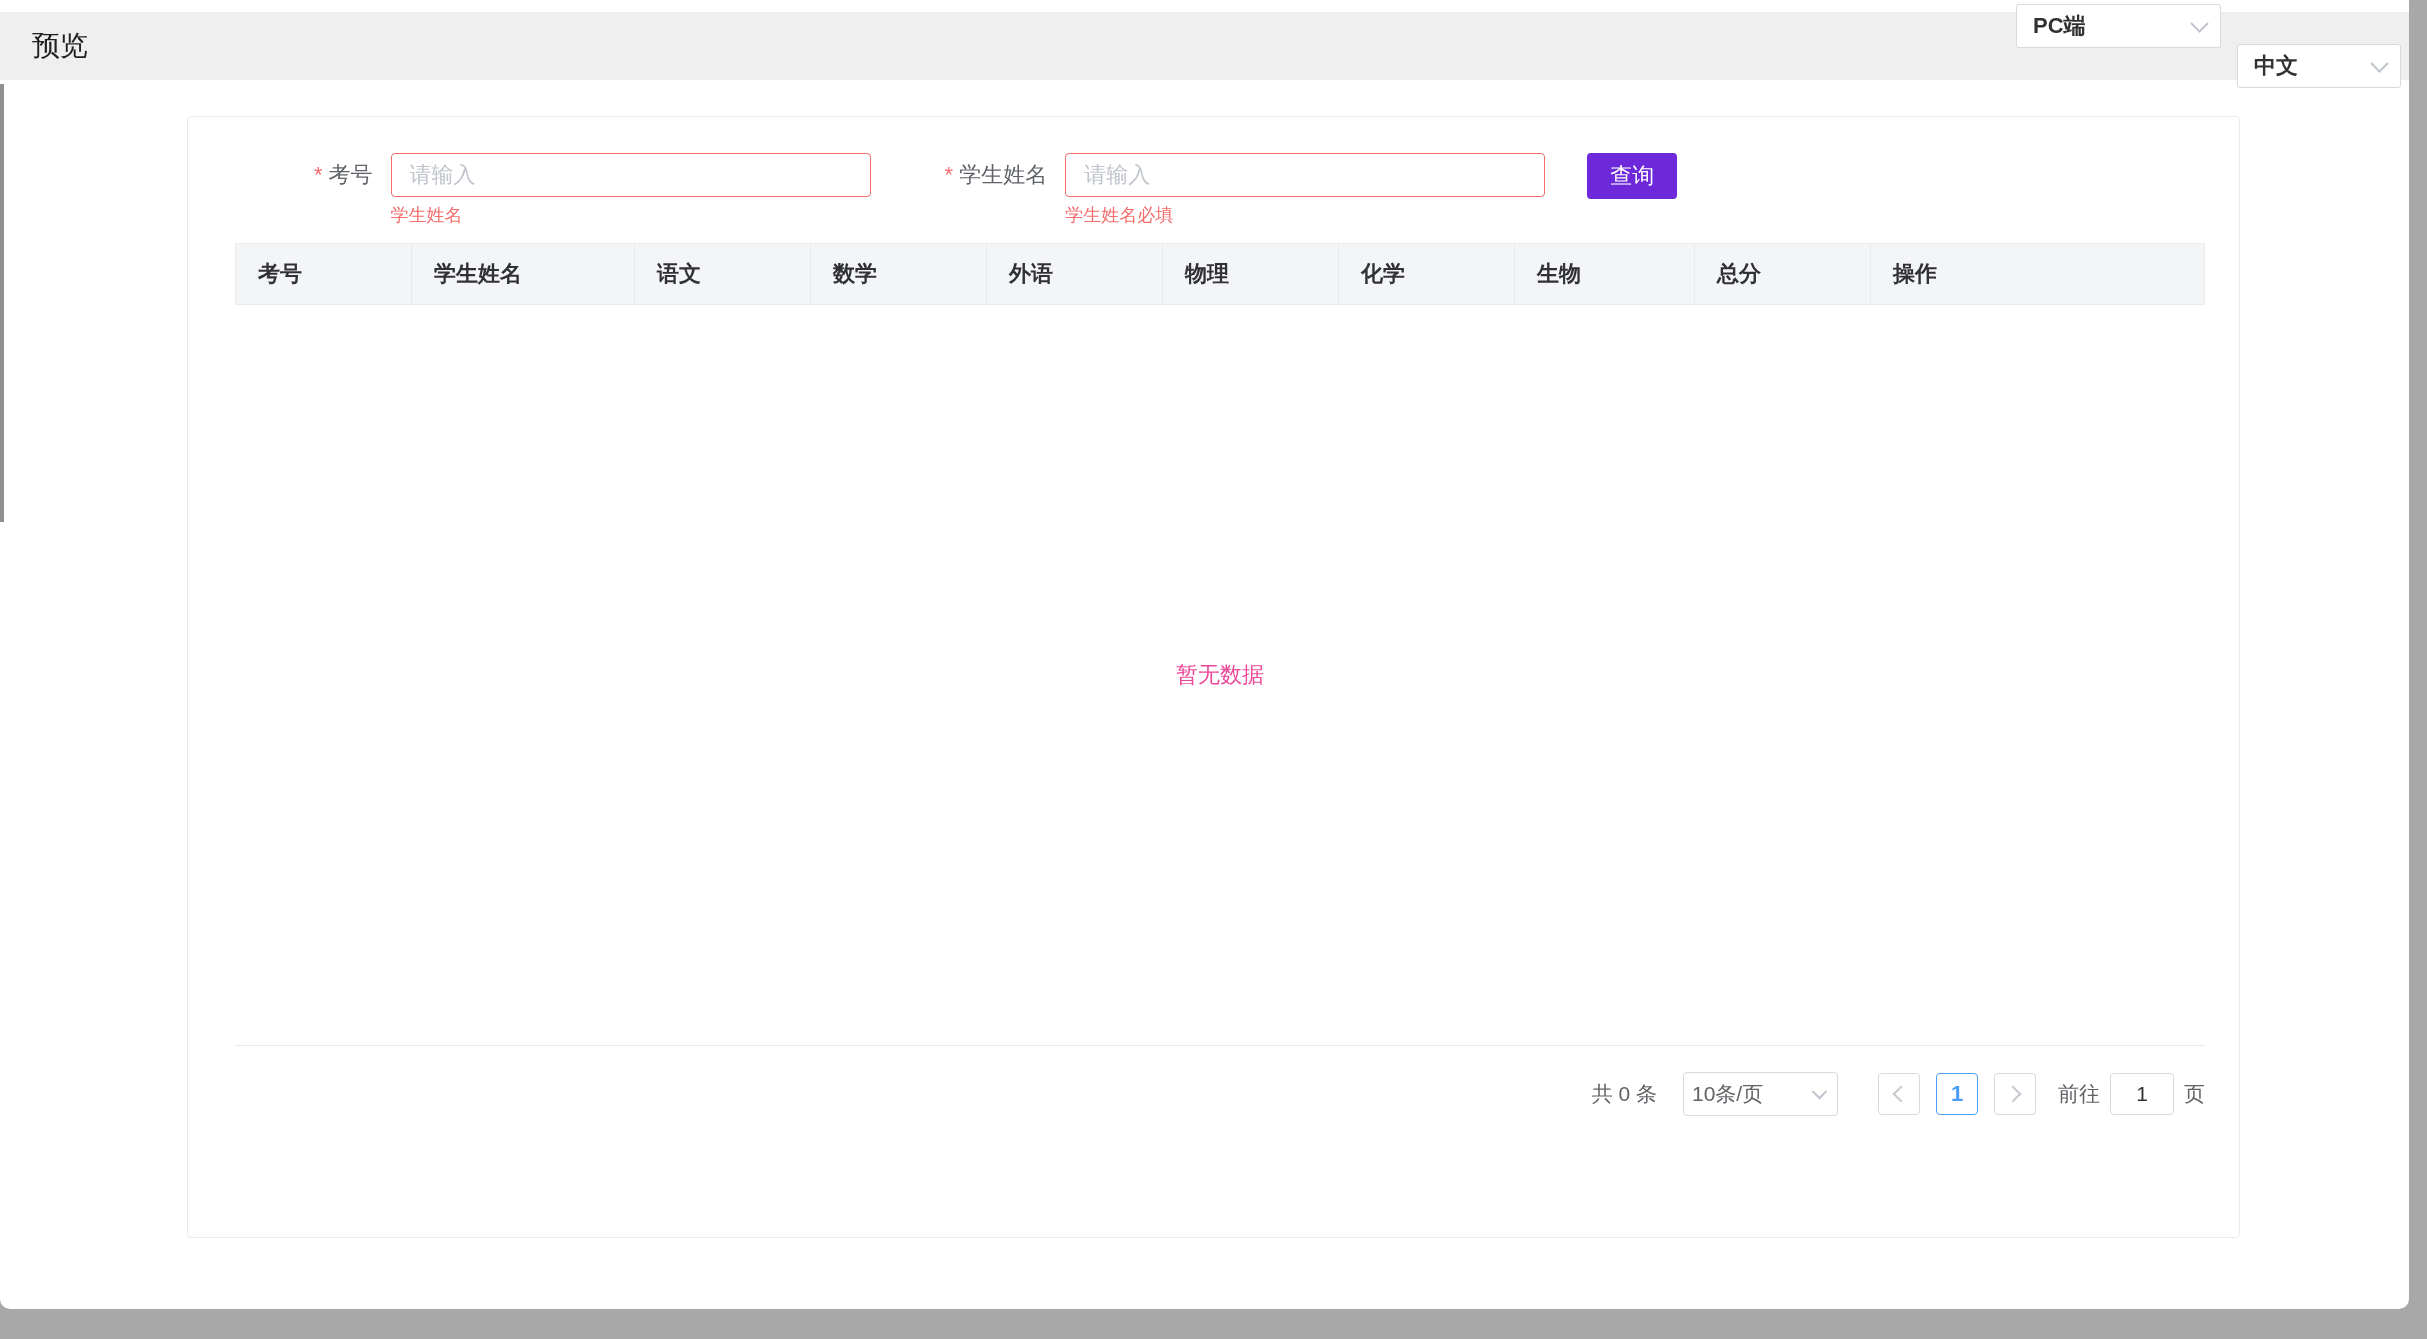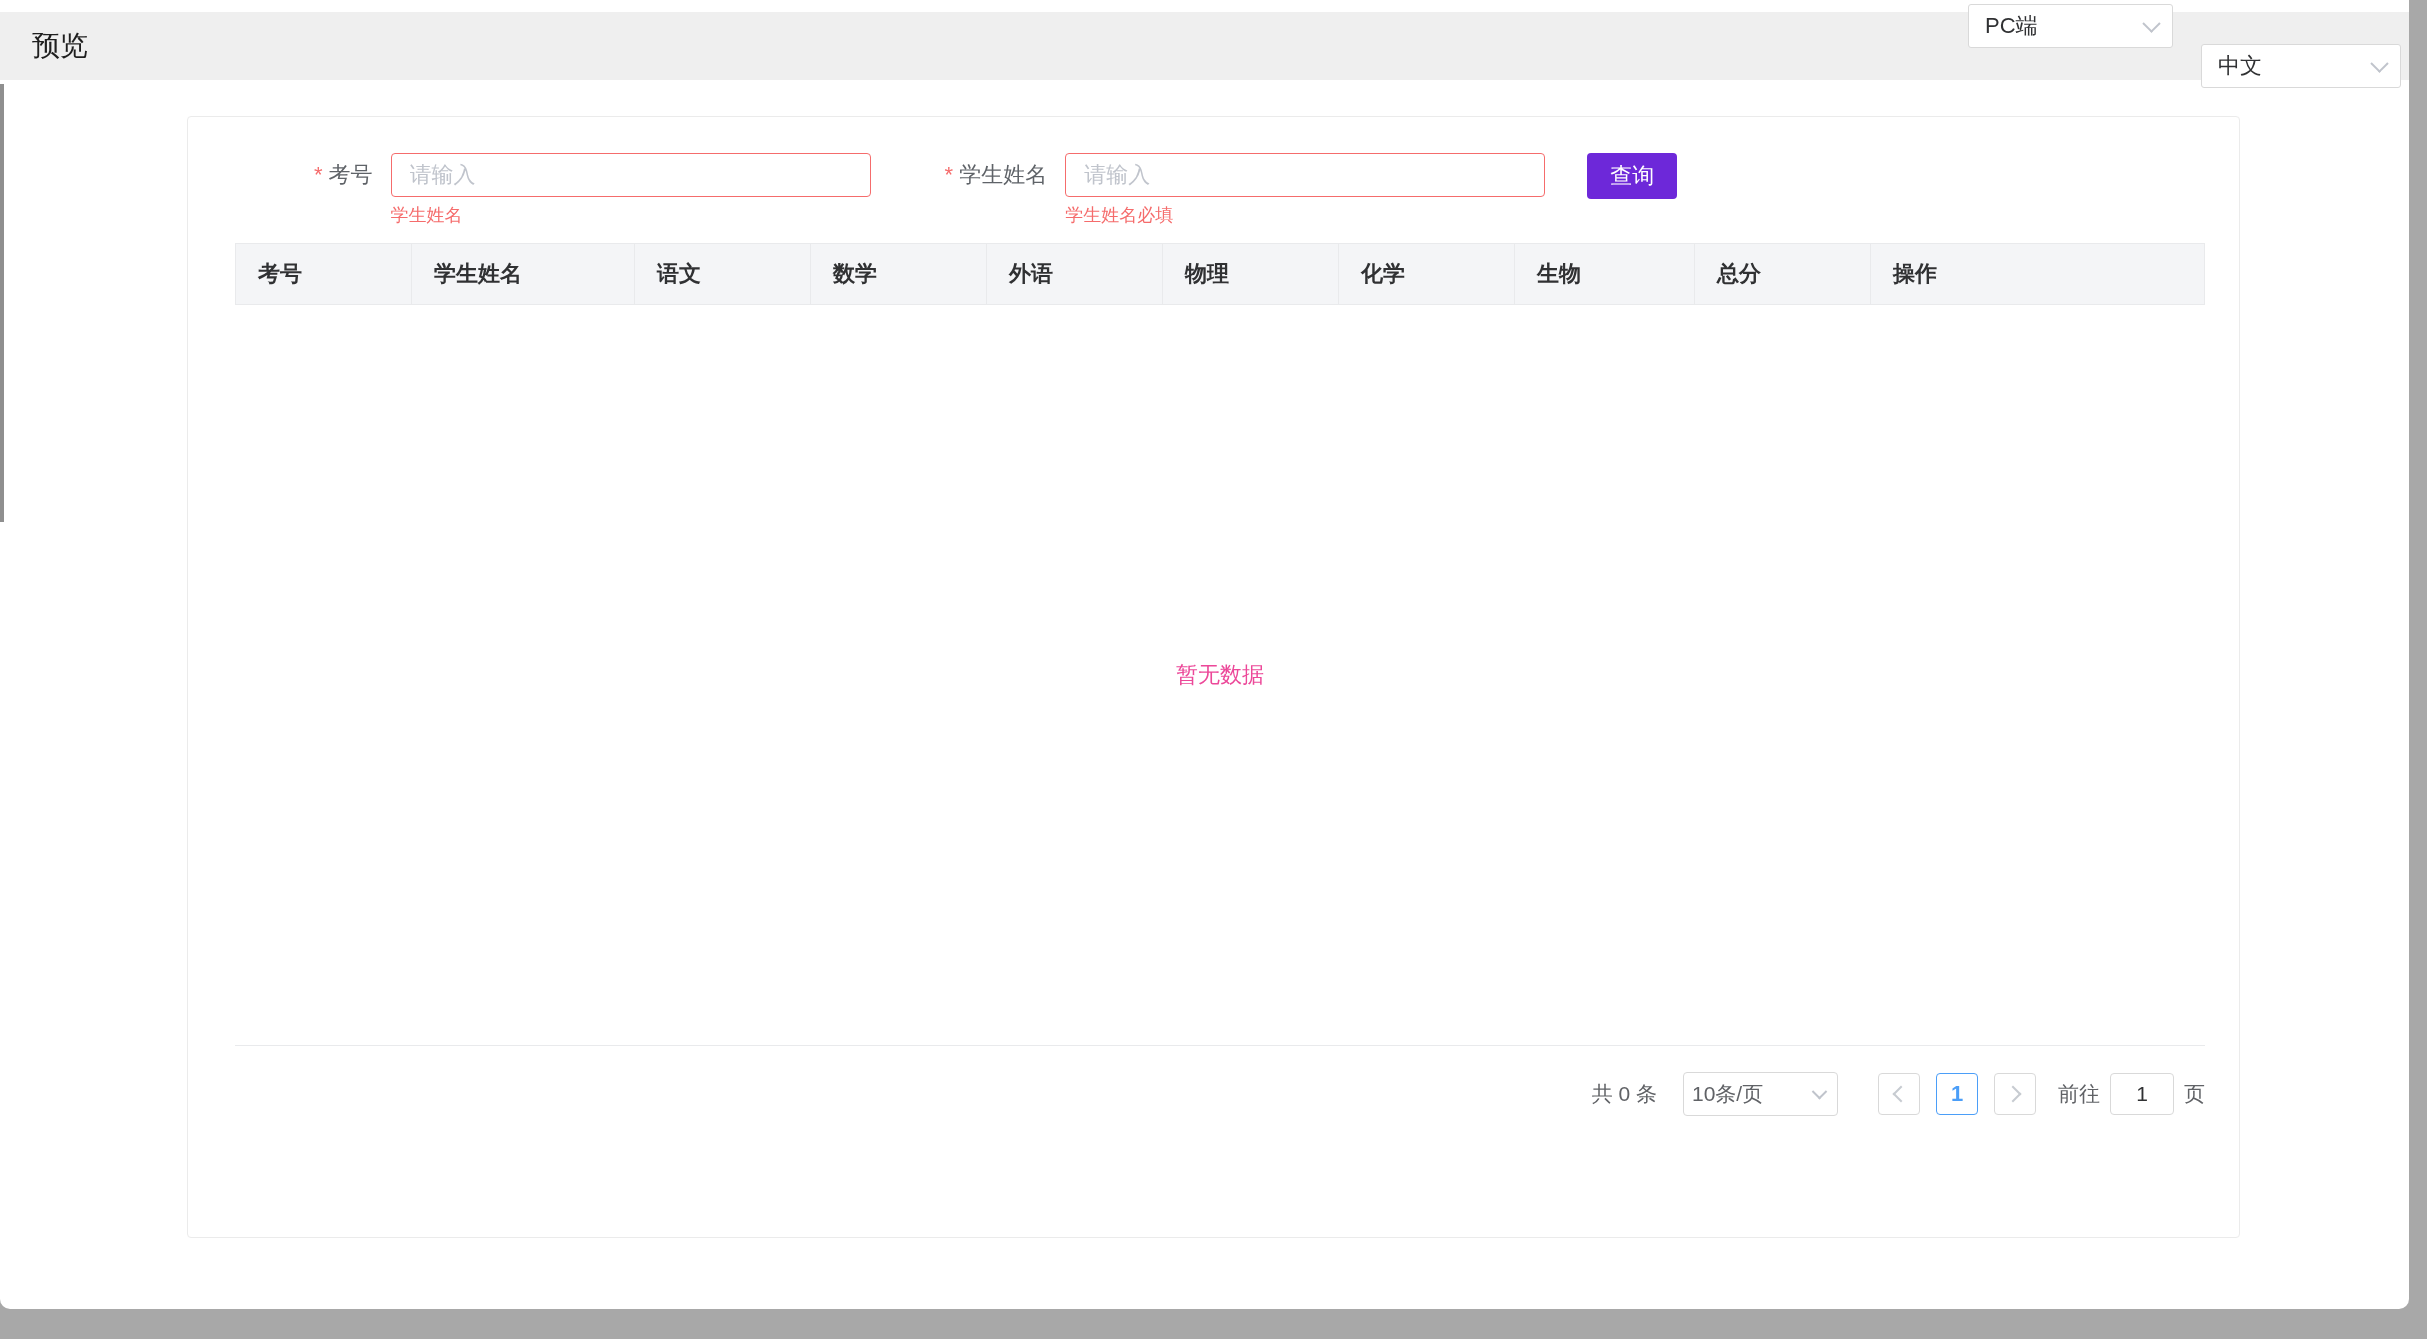--- a/index.html
+++ b/index.html
@@ -20,33 +20,33 @@
   
   .topbar {
     margin-top: 12px;
     height: 68px;
     background: #efefef;
     display: flex;
     align-items: center;
     padding: 0 8px 0 32px;
   }
   .topbar-title { font-size: 28px; color: #1f1f1f; }
-  .topbar-selects { margin-left: auto; display: flex; gap: 28px; }
+  .topbar-selects { margin-left: auto; display: flex; gap: 16px; font-weight: bold; }
   .select {
     height: 44px;
     background: #fff;
     border: 1px solid #d9d9d9;
     border-radius: 3px;
     display: flex; align-items: center; justify-content: space-between;
     padding: 0 14px 0 16px;
     font-size: 22px; color: #303133;
     cursor: pointer;
   }
   .select.device { width: 205px; }
-  .select.lang { width: 200px; margin-top: 40px; }
+  .select.lang { width: 164px; margin-top: 40px; }
   .chev-down {
     width: 13px; height: 13px;
     border-right: 2px solid #c0c4cc;
     border-bottom: 2px solid #c0c4cc;
     transform: rotate(45deg) translate(-2px,-2px);
     display: inline-block;
   }
   
   .left-scrollbar {
     position: absolute; left: 0; top: 84px;

